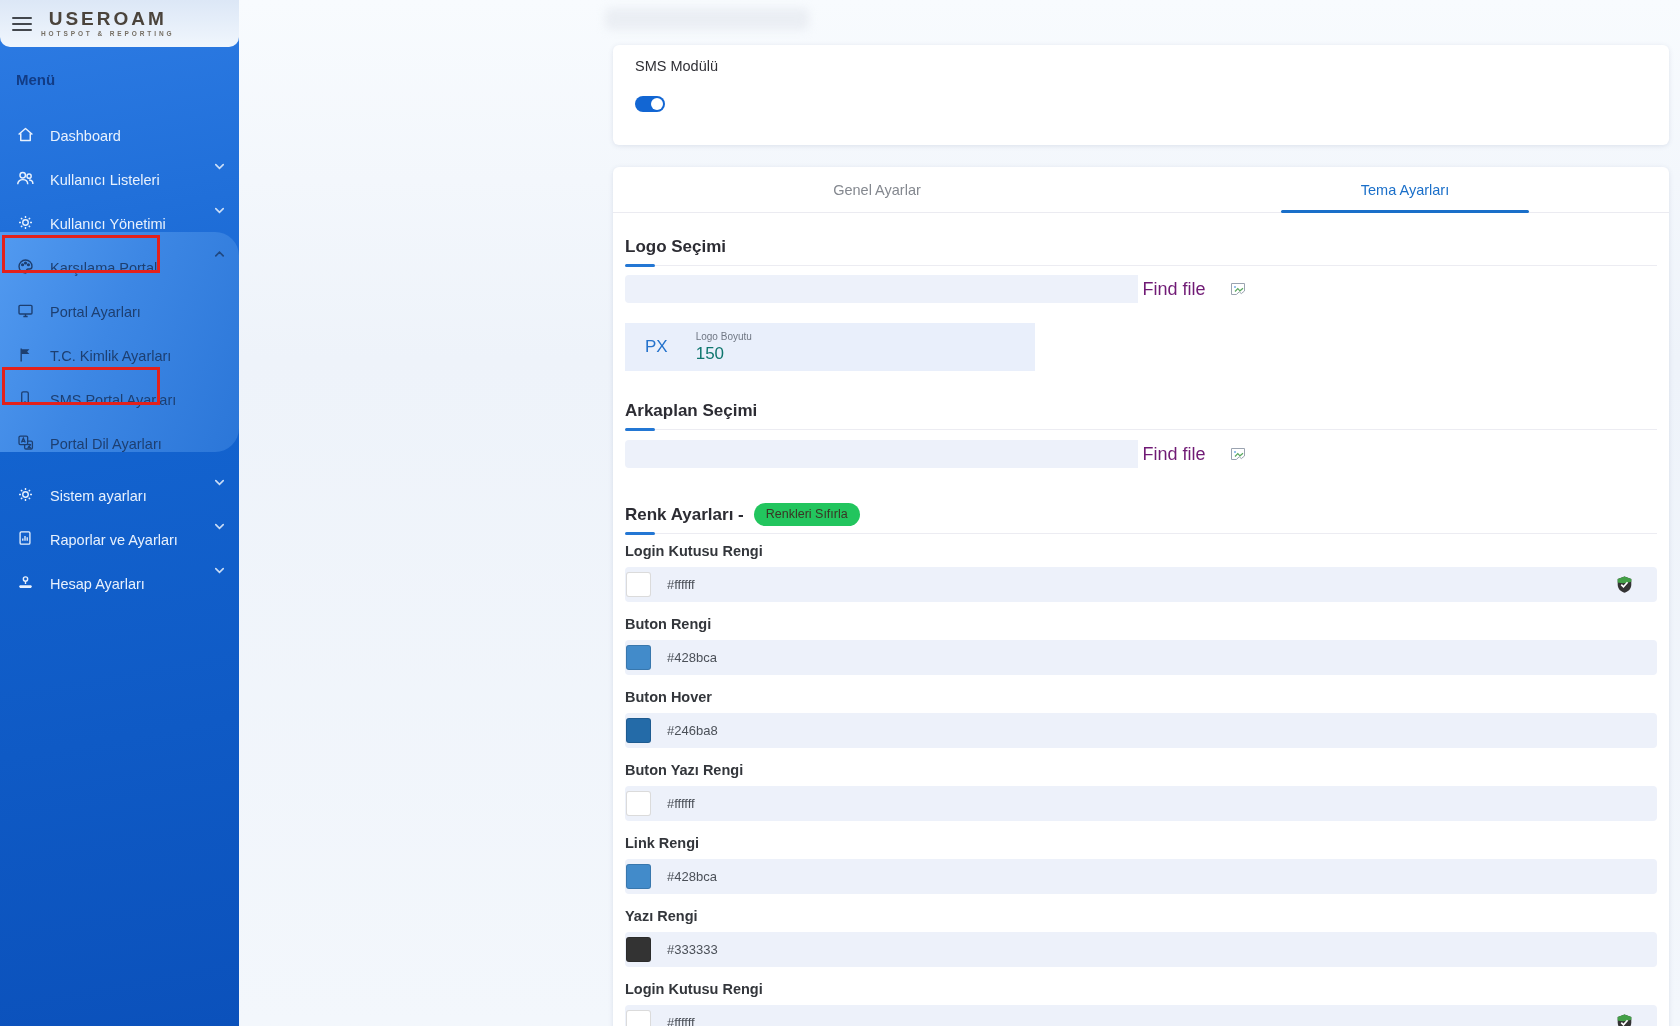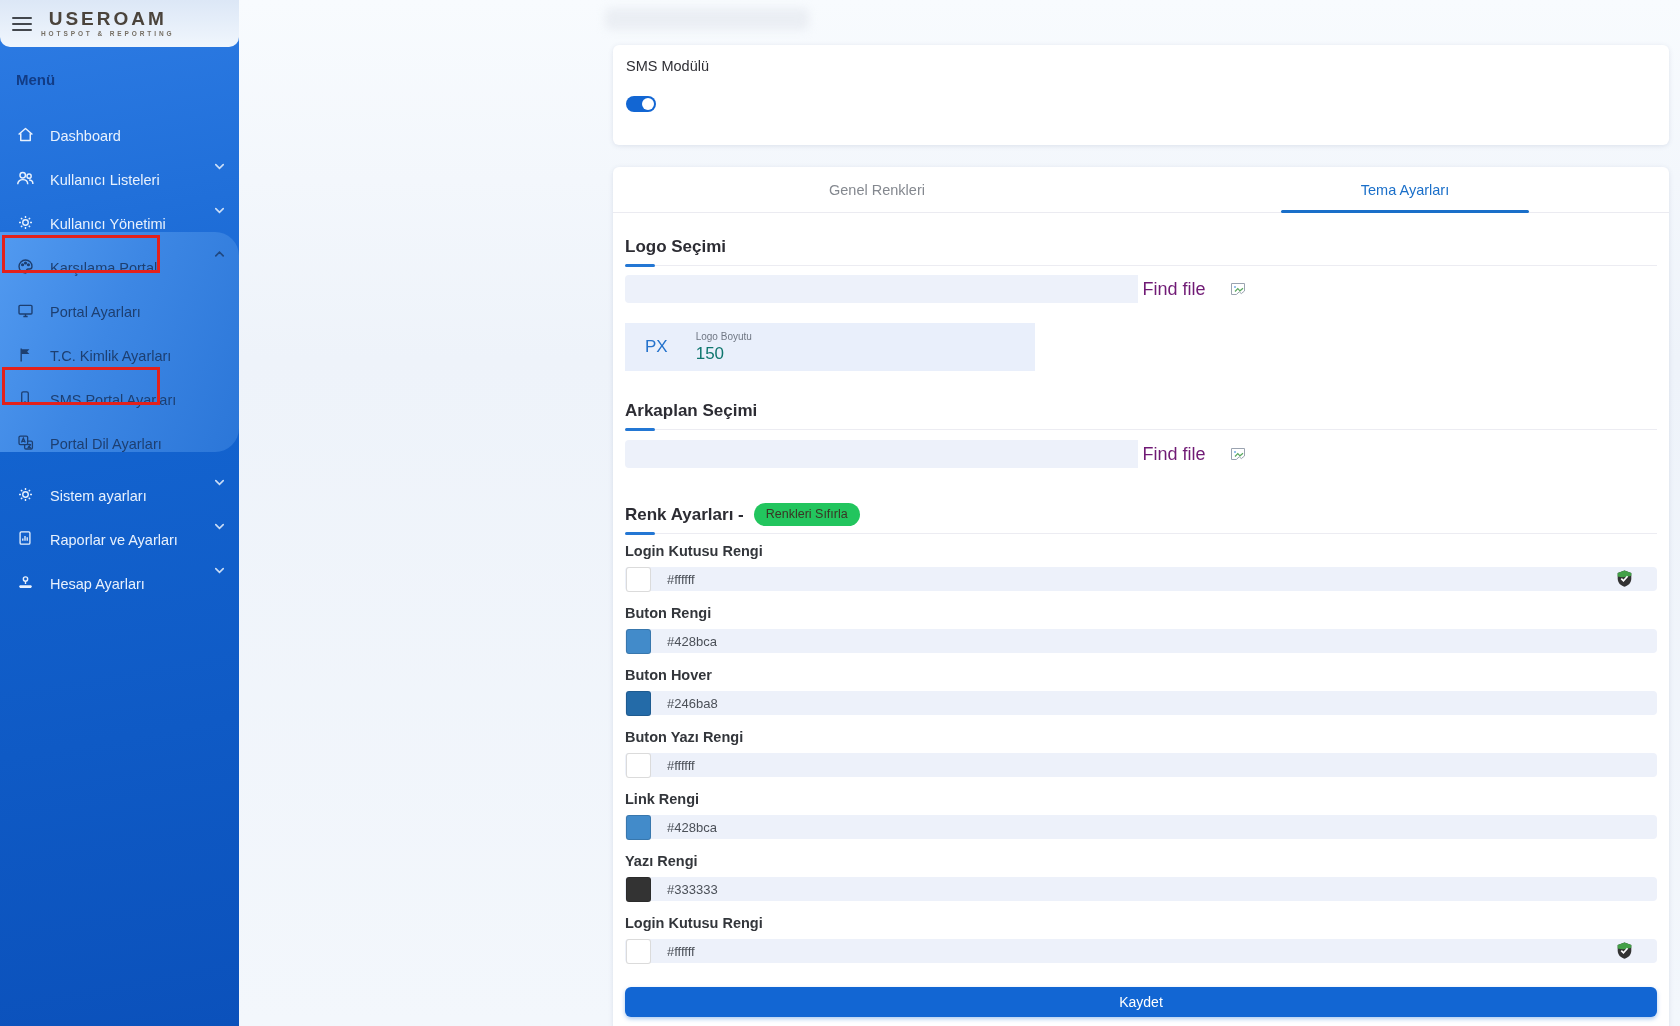--- a/index.html
+++ b/index.html
@@ -50,21 +50,21 @@
   
   .content { position:absolute; left:613px; top:0; width:1056px; }
   .blur-blob {
     position:absolute; left:-8px; top:8px; width:204px; height:22px;
     background:#e2e6ed; border-radius:5px; filter:blur(5px); opacity:.6;
   }
   .card {
     background:#fff; border-radius:6px;
     box-shadow:0 1px 5px rgba(60,80,120,.13);
   }
-  .card1 { margin-top:45px; height:100px; padding:13px 13px; }
+  .card1 { margin-top:45px; height:100px; padding:13px 22px; }
   .module-label { font-size:14.5px; color:#2f2f35; }
   .toggle {
     margin-top:22px; width:30px; height:16px; border-radius:9px;
     background:#1266d3; position:relative; cursor:pointer;
   }
   .toggle .knob { position:absolute; right:2px; top:2px; width:12px; height:12px; background:#fff; border-radius:50%; }
 
   .card2 { margin-top:22px; padding-bottom:14px; }
   .tabbar { display:flex; height:46px; border-bottom:1px solid #ebebf1; }
   .tab { flex:1; display:flex; align-items:center; justify-content:center; font-size:14.5px; color:#84888f; cursor:pointer; position:relative; }
@@ -104,21 +104,21 @@
   .renk-head { margin-top:35px; display:flex; align-items:center; }
   .badge {
     margin-left:10px; background:#22c55e; color:#3a3424;
     font-size:12.5px; padding:4px 12px 5px; border-radius:12px; cursor:pointer;
   }
 
   .c-label { font-size:14.5px; font-weight:bold; color:#33363b; line-height:17px; }
   .c-label.first { margin-top:8px; }
   .c-label.next  { margin-top:14px; }
   .c-field {
-    margin-top:7px; height:24px; background:#edf1fa; border-radius:4px;
+    margin-top:7px; height:35px; background:#edf1fa; border-radius:4px;
     display:flex; align-items:center; position:relative;
   }
   .swatch {
     width:25px; height:25px; margin-left:1px; border-radius:3px;
     border:1px solid rgba(0,0,0,.14); cursor:pointer; flex:0 0 25px;
   }
   .hexval { margin-left:16px; font-size:13px; color:#4b5058; }
   .shield { position:absolute; right:24px; top:50%; transform:translateY(-50%); width:17px; height:19px; cursor:pointer; }
 
   .save-btn {
@@ -303,21 +303,21 @@
 
   <div class="card card1">
     <div class="module-label">SMS Modülü</div>
     <div class="toggle">
         <div class="knob"></div>
       </div>
   </div>
 
   <div class="card card2">
     <div class="tabbar">
-      <div class="tab">Genel Renkleri</div>
+      <div class="tab">Genel Ayarlar</div>
       <div class="tab active">
         <span>Tema Ayarları</span>
         <span class="underline"></span>
       </div>
     </div>
 
     <div class="pad">
       
       <h2 class="section h-logo">Logo Seçimi</h2>
       <div class="rule">

